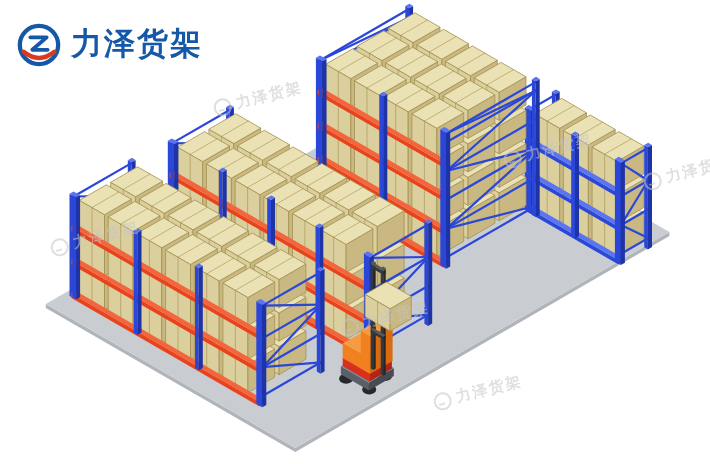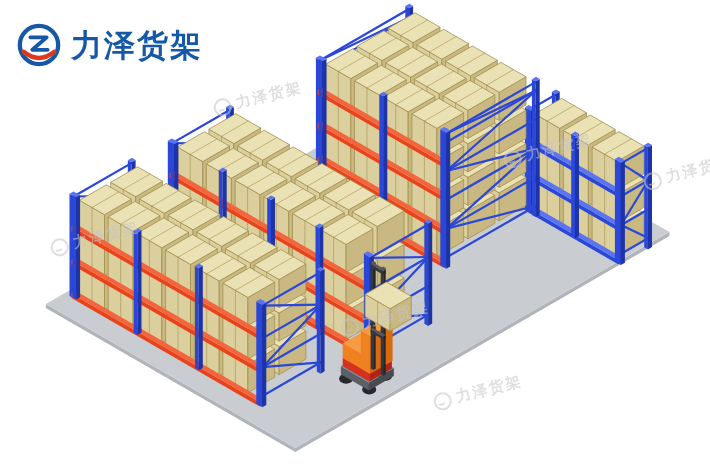--- a/index.html
+++ b/index.html
@@ -1,18 +1,18 @@
 <!DOCTYPE html>
 <html><head>
 <meta charset="utf-8">
 <style>
   html,body{margin:0;padding:0;background:#fff;}
   .stage{
     position:relative;width:710px;height:464px;background:#ffffff;overflow:hidden;
-    font-family:Liberation Serif, serif;
+    font-family:Liberation Mono, monospace;
   }
   #scene{position:absolute;left:0;top:0;z-index:1;}
   .brand{position:absolute;left:16px;top:22px;display:flex;align-items:center;gap:9px;z-index:6;}
   .brand-text{font-size:31px;font-weight:bold;color:#1558a8;letter-spacing:2px;line-height:1;}
   .wm{
     position:absolute;display:flex;align-items:center;gap:5px;color:#c5c5c5;opacity:.55;
     transform:translate(-50%,-50%) rotate(-14deg);z-index:5;white-space:nowrap;pointer-events:none;
   }
   .wm-ring{width:14px;height:14px;border:2px solid #c5c5c5;border-radius:50%;position:relative;flex:0 0 auto;}
   .wm-ring::after{content:"";position:absolute;left:2px;top:5px;width:7px;height:4px;border-bottom:2px solid #c5c5c5;border-radius:50%;}

